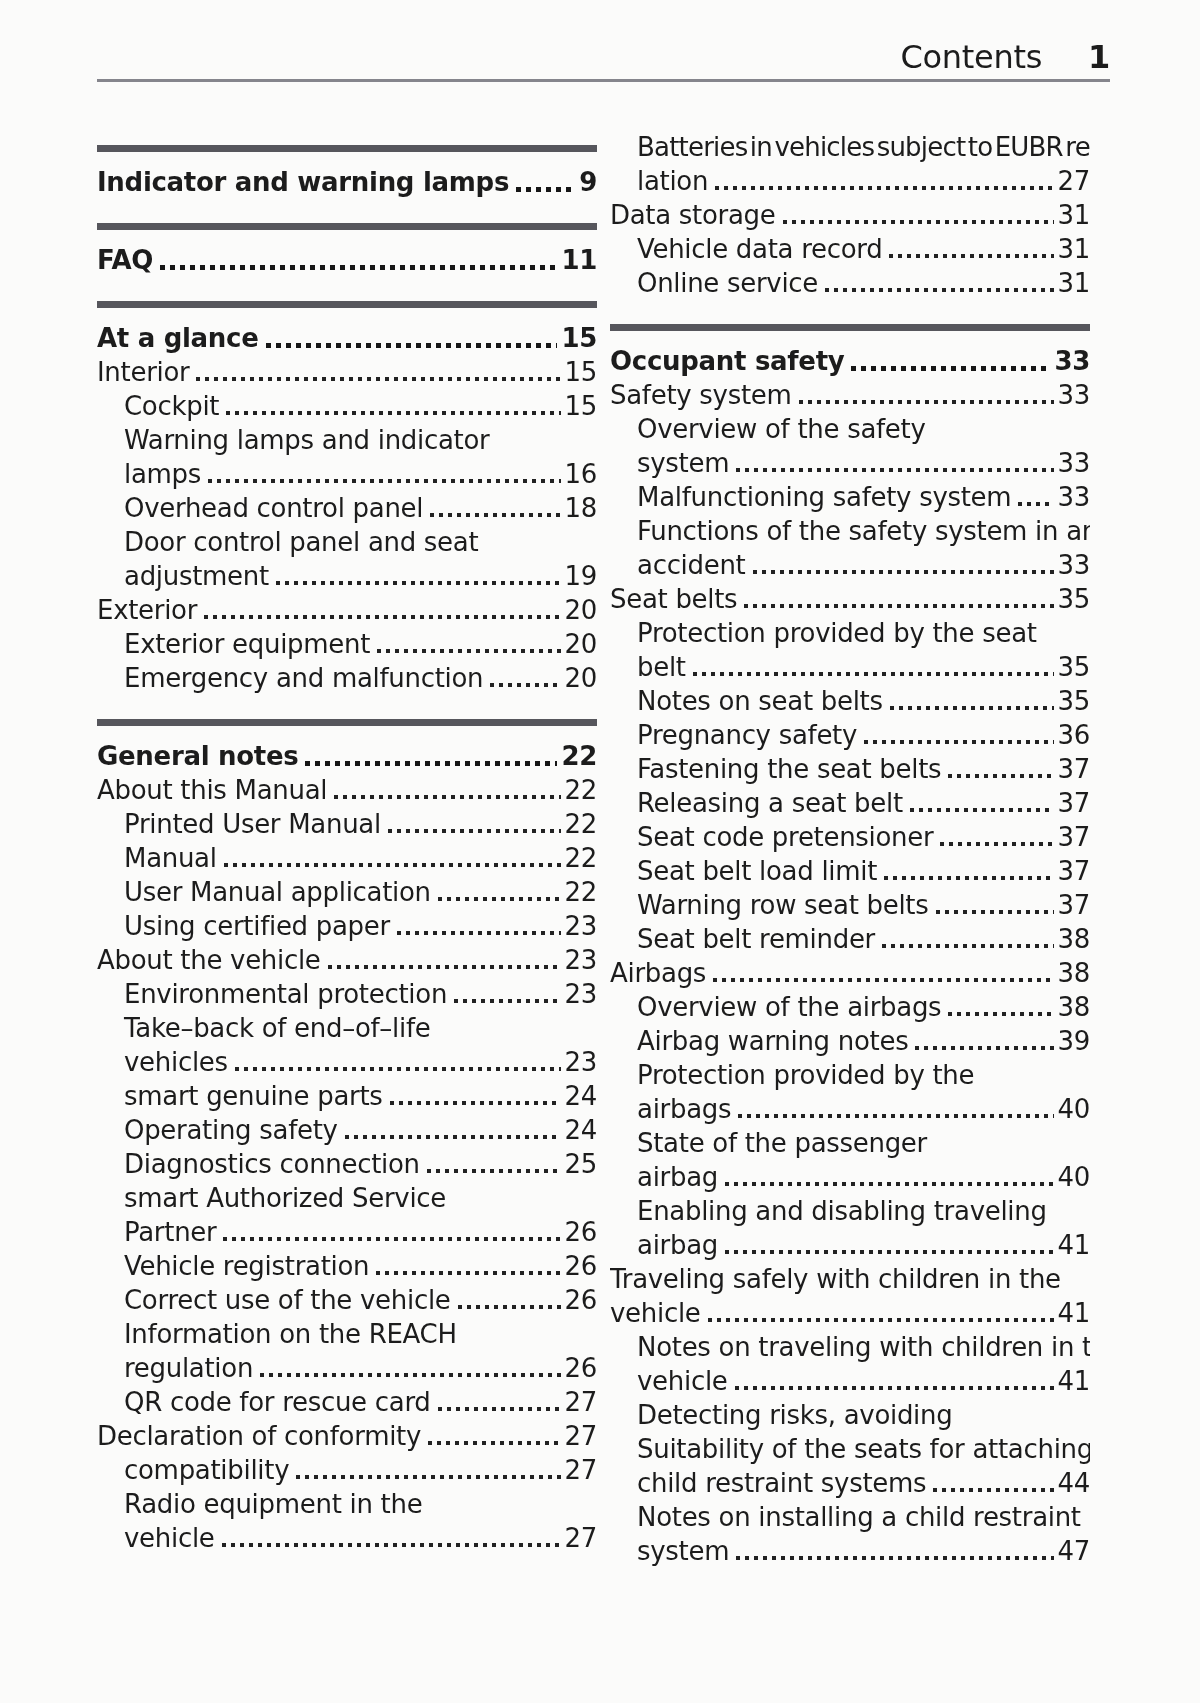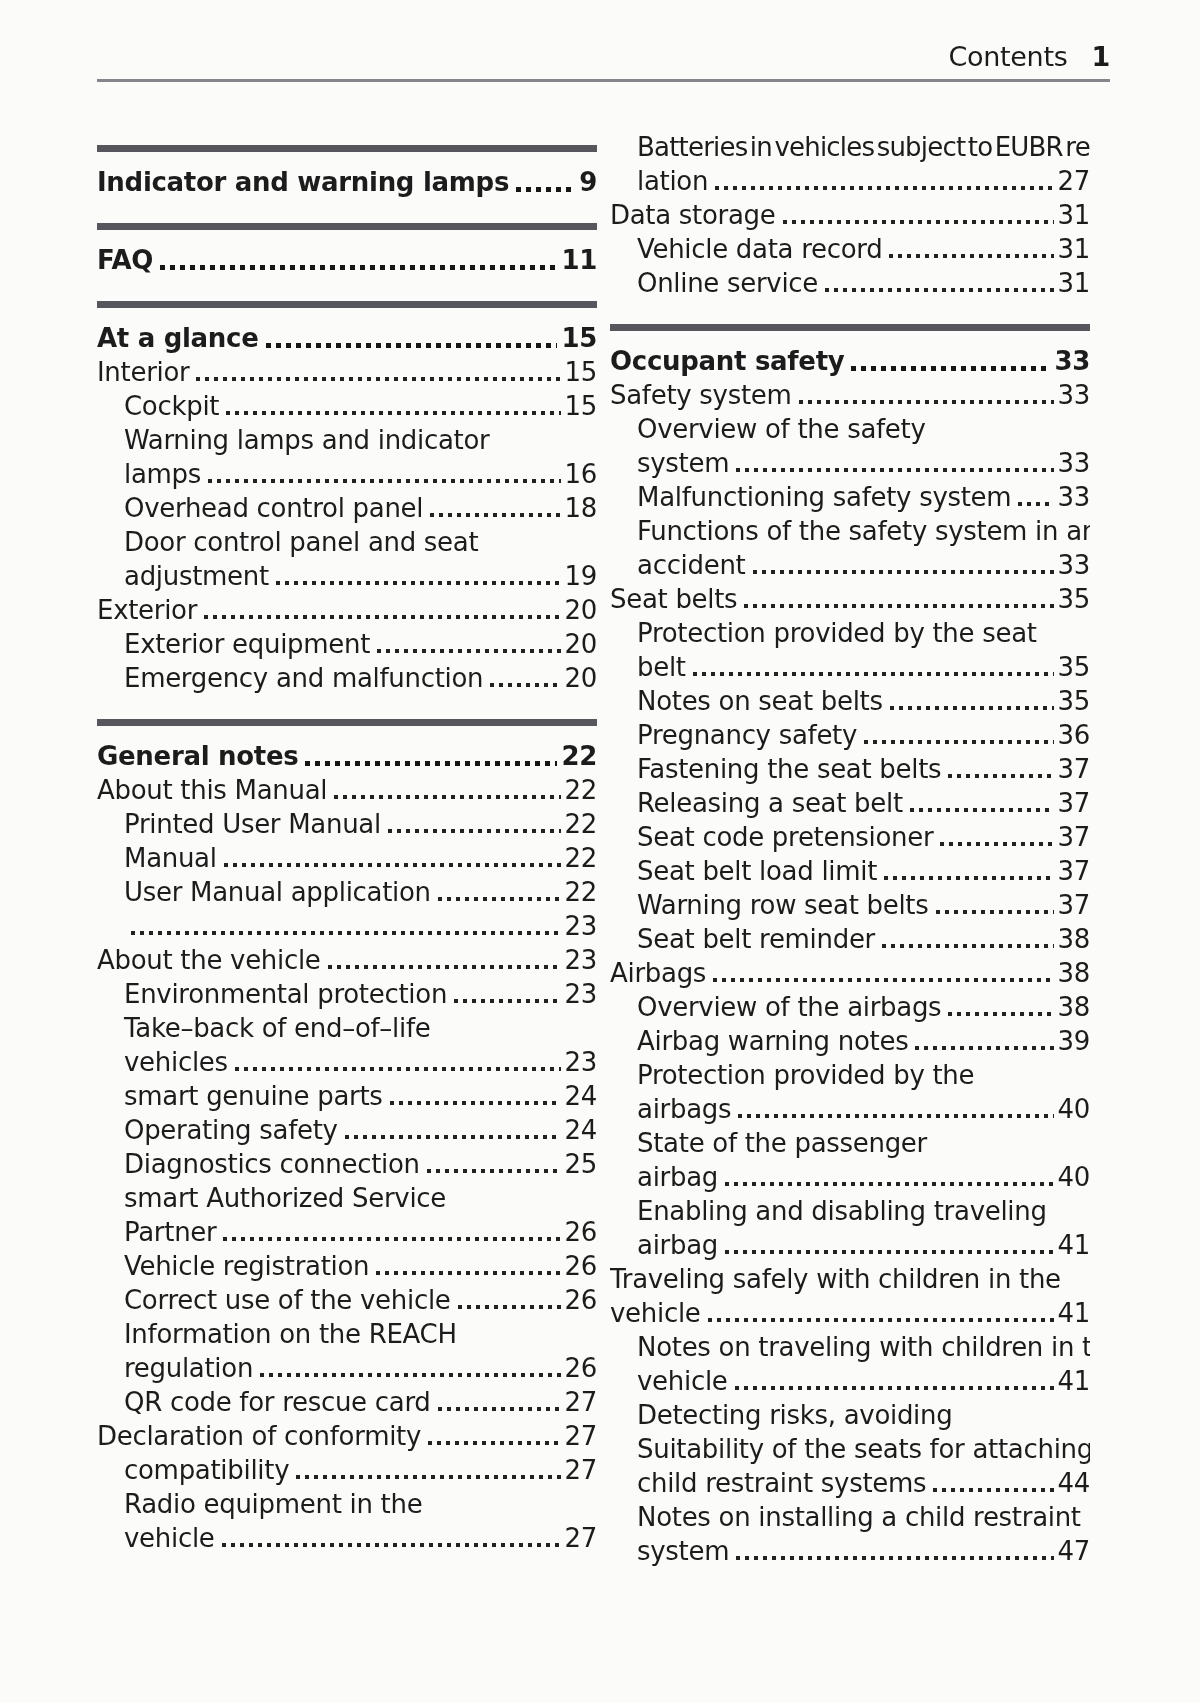--- a/index.html
+++ b/index.html
@@ -14,22 +14,22 @@
     letter-spacing: -0.3px;
     overflow: hidden;
   }
   .page { padding: 42px 90px 0 97px; height: 100%; }
 
   
   .hdr {
     display: flex;
     justify-content: flex-end;
     align-items: baseline;
-    gap: 24px;
-    font-size: 27px;
+    gap: 46px;
+    font-size: 32px;
     line-height: 30px;
   }
   .hdr .pgnum { font-weight: bold; }
   .hdr-rule { height: 3px; background: #85858c; margin-top: 7px; }
 
   
   .cols { display: flex; margin-top: 48px; }
   .col { display: block; }
   .col-left  { width: 500px; margin-right: 13px; padding-top: 15px; }
   .col-right { width: 480px; }
@@ -162,20 +162,21 @@
             <span class="lab">Manual</span>
             <span class="dots"></span>
             <span class="pg">22</span>
           </div>
           <div class="row lvl2">
             <span class="lab">User Manual application</span>
             <span class="dots"></span>
             <span class="pg">22</span>
           </div>
           <div class="row lvl2">
+            <span class="lab">Using certified paper</span>
             <span class="dots"></span>
             <span class="pg">23</span>
           </div>
           <div class="row lvl1">
             <span class="lab">About the vehicle</span>
             <span class="dots"></span>
             <span class="pg">23</span>
           </div>
           <div class="row lvl2">
             <span class="lab">Environmental protection</span>

